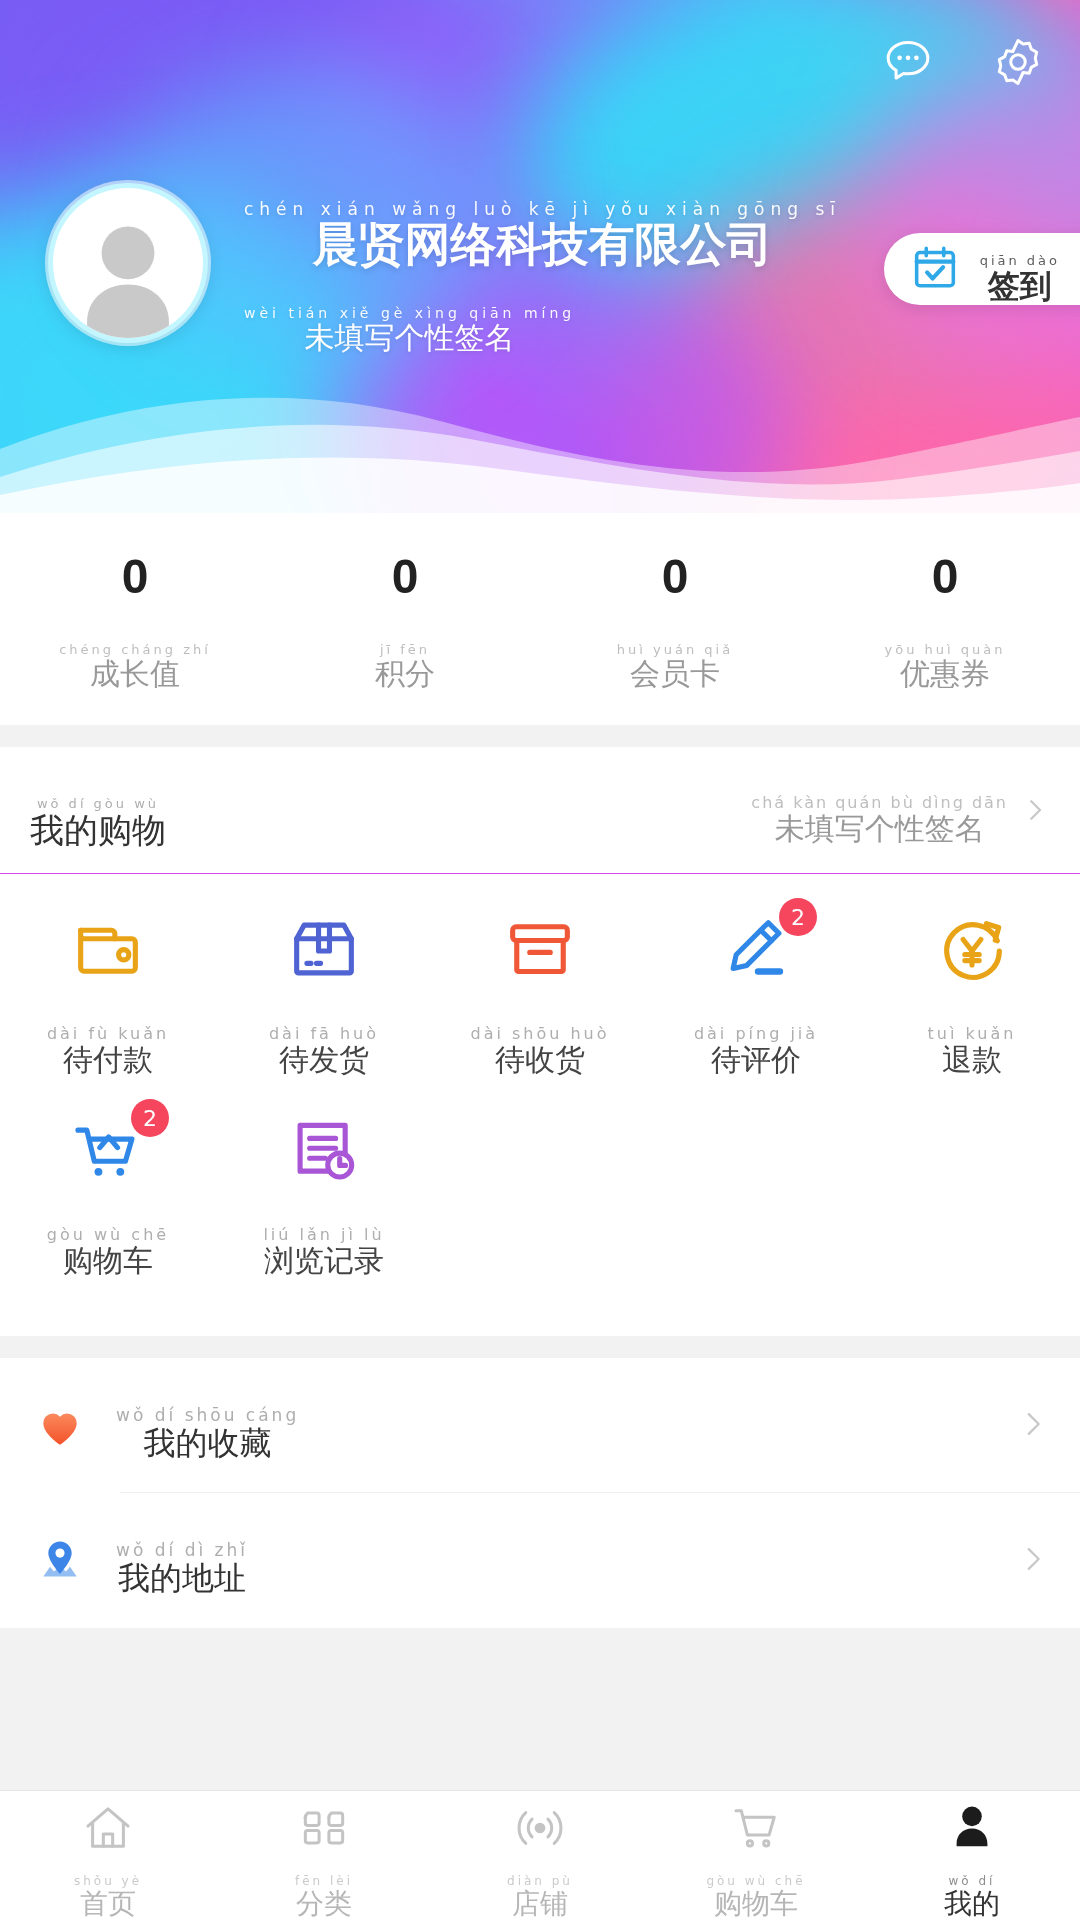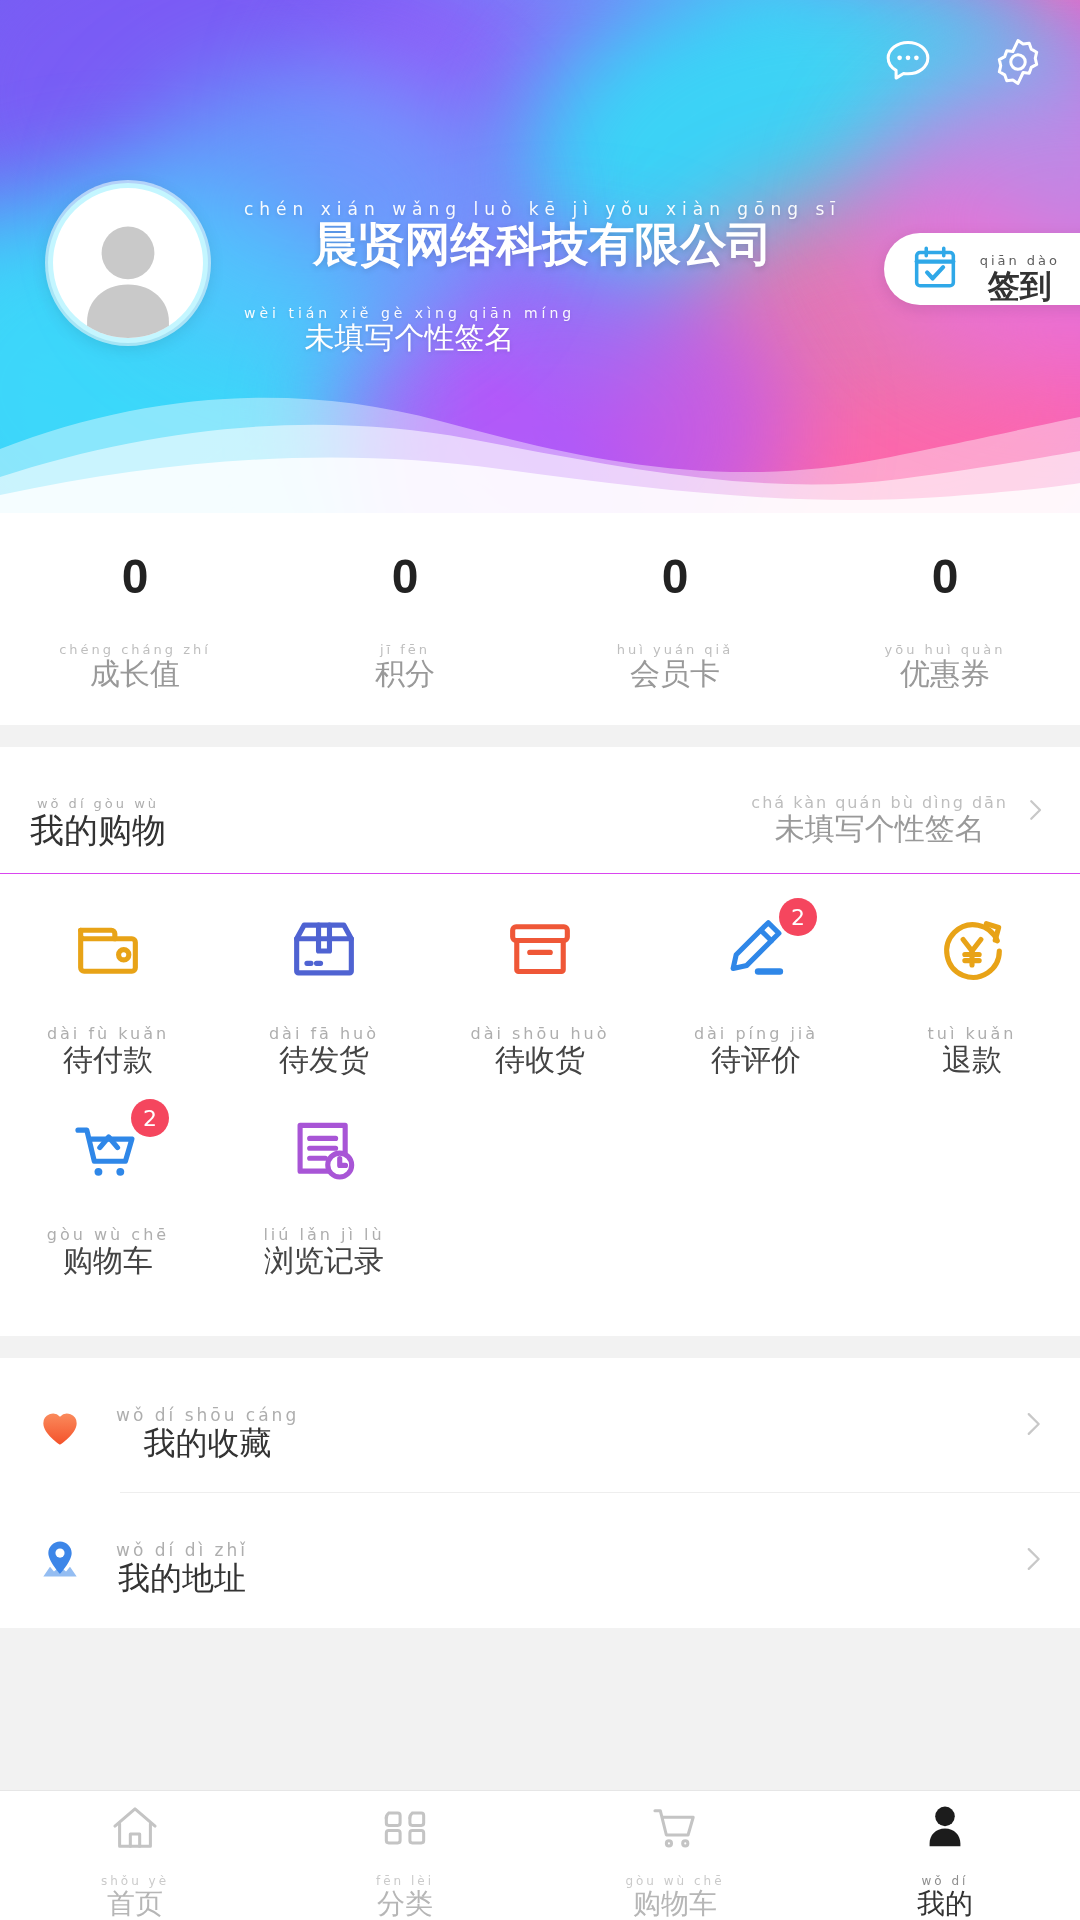--- a/index.html
+++ b/index.html
@@ -501,20 +501,37 @@
         </svg>
       </div>
       <div class="tl">
         <span class="ruby">
           <span class="py">fēn lèi</span>
           <span class="hz">分类</span>
         </span>
       </div>
     </div>
 
+    <div class="tab">
+      <div class="ti">
+        <svg width="56" height="56" viewBox="0 0 24 24" fill="none" stroke="#c4c4c4" stroke-width="1.3" stroke-linecap="round">
+          <circle cx="12" cy="12" r="2.3" fill="#c4c4c4" stroke="none"></circle>
+          <path d="M8.6 8.2a5.3 5.3 0 0 0 0 7.6"></path>
+          <path d="M15.4 8.2a5.3 5.3 0 0 1 0 7.6"></path>
+          <path d="M5.9 5.4a9 9 0 0 0 0 13.2"></path>
+          <path d="M18.1 5.4a9 9 0 0 1 0 13.2"></path>
+        </svg>
+      </div>
+      <div class="tl">
+        <span class="ruby">
+          <span class="py">diàn pù</span>
+          <span class="hz">店铺</span>
+        </span>
+      </div>
+    </div>
 
     <div class="tab">
       <div class="ti">
         <svg width="56" height="56" viewBox="0 0 24 24" fill="none" stroke="#c4c4c4" stroke-width="1.3" stroke-linecap="round" stroke-linejoin="round">
           <path d="M3.4 4.6h2.3l2.6 10.4h9.3l2.2-7.6H7"></path>
           <circle cx="9.4" cy="18.6" r="1.1"></circle>
           <circle cx="16.4" cy="18.6" r="1.1"></circle>
         </svg>
       </div>
       <div class="tl">

